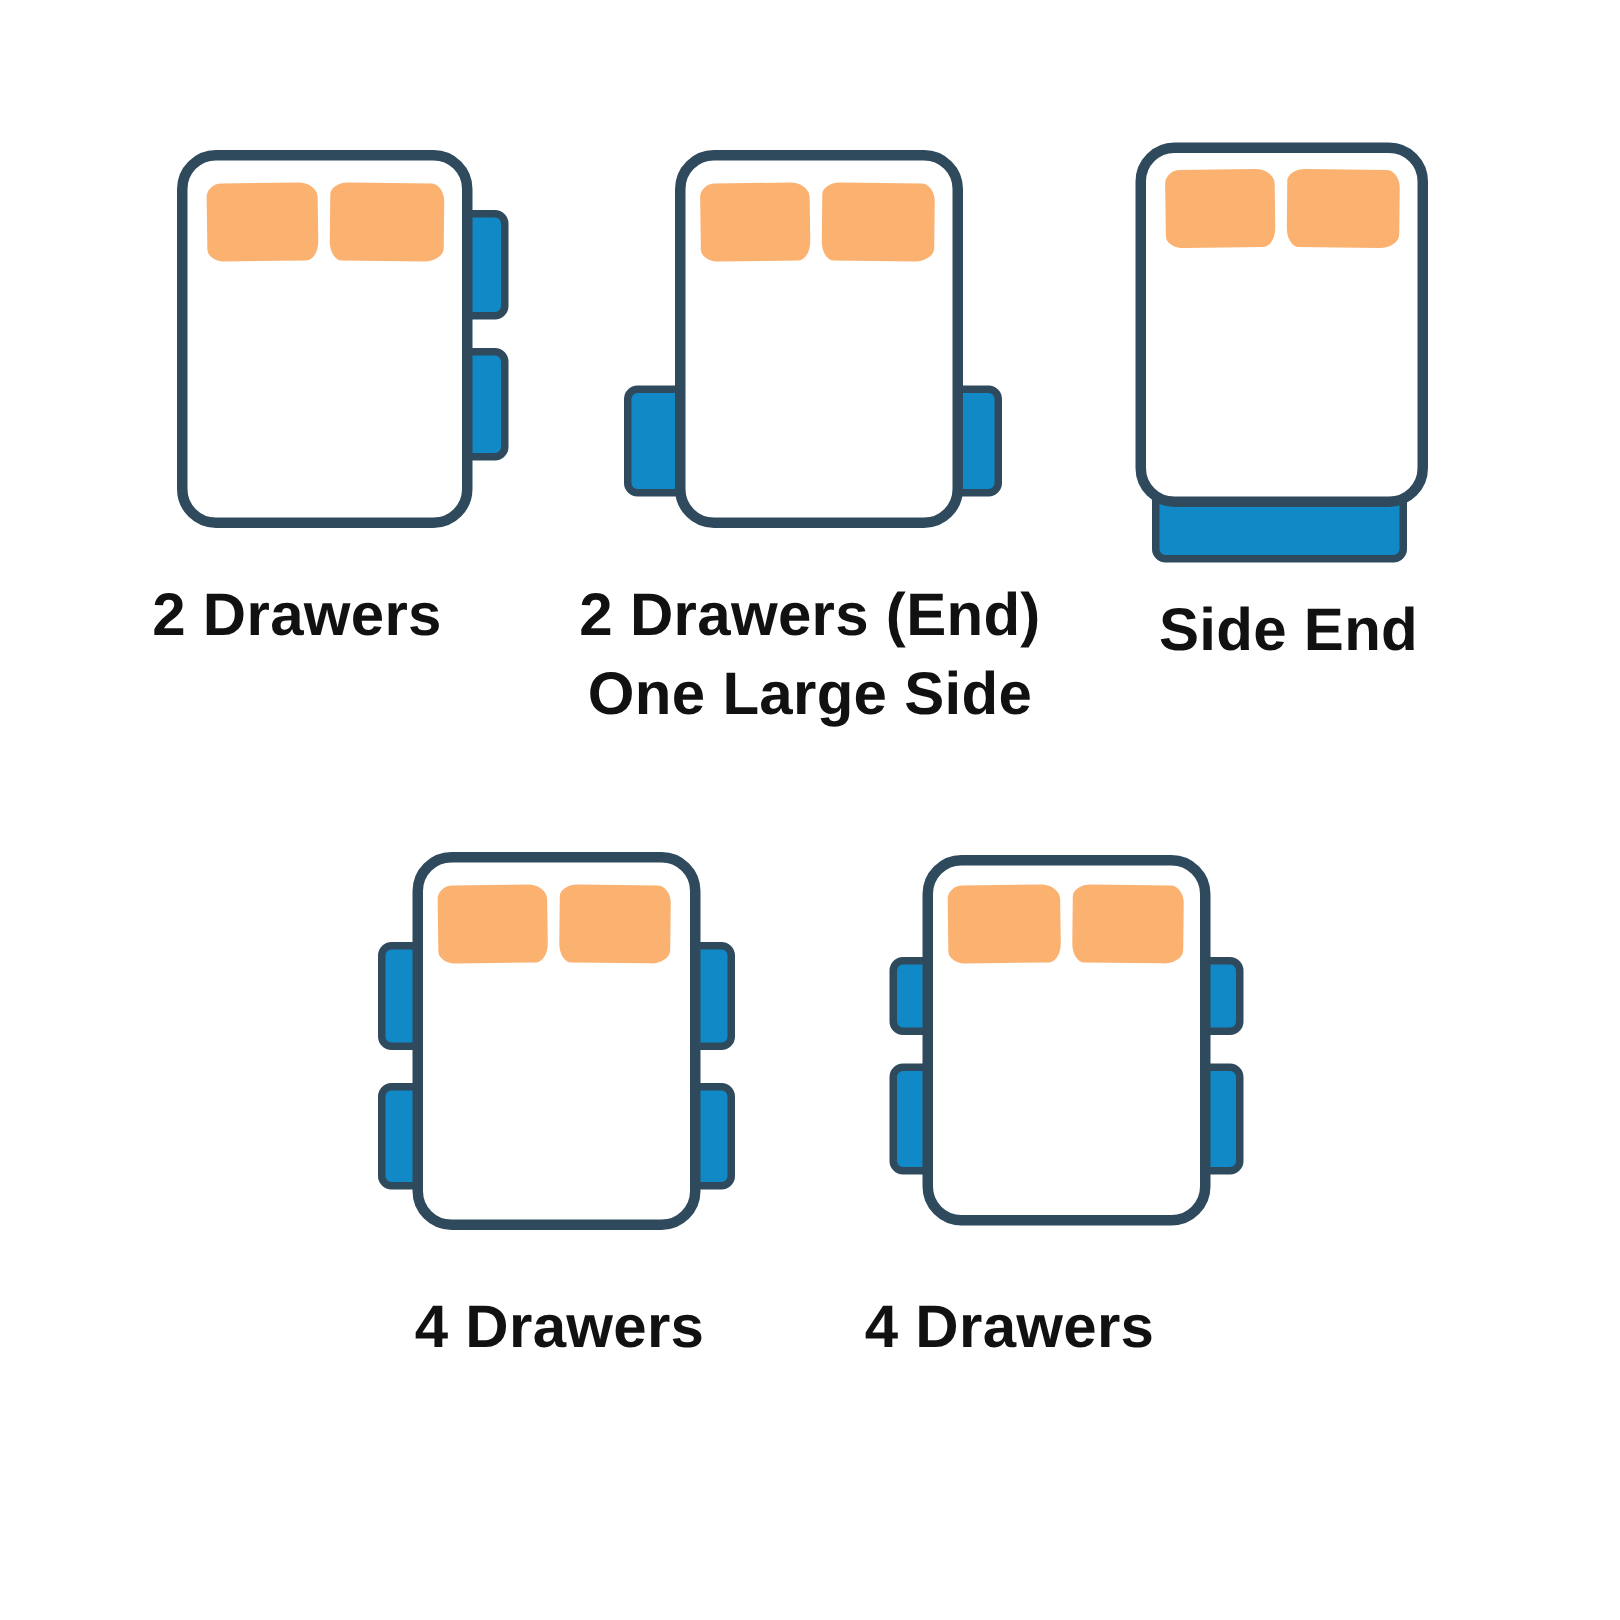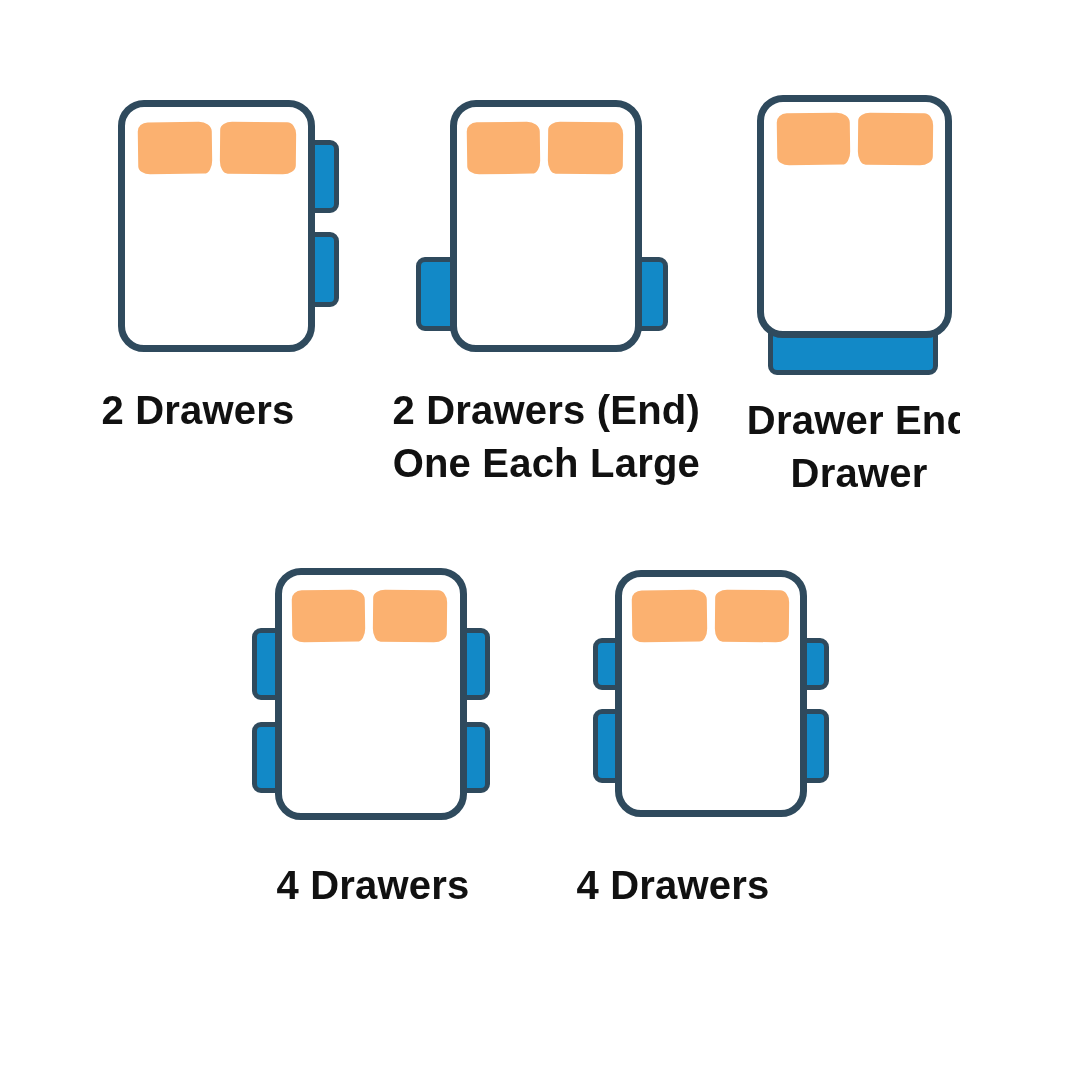--- a/index.html
+++ b/index.html
@@ -69,35 +69,34 @@
     </div>
   </div>
 
   <div class="diagram">
     <div class="drawer" style="left:416px; top:257px; width:44px; height:74px;"></div>
     <div class="drawer" style="left:632px; top:257px; width:36px; height:74px;"></div>
     <div class="bed" style="left:450px; top:100px; width:192px; height:252px;">
       <div class="pillow" style="left:10px; top:15px; width:73px; height:52px;"></div>
       <div class="pillow alt" style="left:91px; top:15px; width:75px; height:52px;"></div>
     </div>
-    <div class="label" style="left:380px; top:384px; width:320px;text-align:right;">
+    <div class="label" style="left:380px; top:384px; width:320px;">
       <div>2 Drawers (End)</div>
-      <div>One Each Large</div>
+      <div>One Large Side</div>
     </div>
   </div>
 
   <div class="diagram">
     <div class="drawer" style="left:768px; top:325px; width:170px; height:50px;"></div>
     <div class="bed" style="left:757px; top:95px; width:195px; height:243px;">
       <div class="pillow" style="left:13px; top:11px; width:73px; height:52px;"></div>
       <div class="pillow alt" style="left:94px; top:11px; width:75px; height:52px;"></div>
     </div>
     <div class="label" style="left:709px; top:394px; width:300px;">
-      <div>Drawer End</div>
-      <div>Drawer</div>
+      <div>Side End</div>
     </div>
   </div>
 
   <div class="diagram">
     <div class="drawer" style="left:252px; top:628px; width:38px; height:72px;"></div>
     <div class="drawer" style="left:252px; top:722px; width:38px; height:71px;"></div>
     <div class="drawer" style="left:452px; top:628px; width:38px; height:72px;"></div>
     <div class="drawer" style="left:452px; top:722px; width:38px; height:71px;"></div>
     <div class="bed" style="left:275px; top:568px; width:192px; height:252px;">
       <div class="pillow" style="left:10px; top:15px; width:73px; height:52px;"></div>

